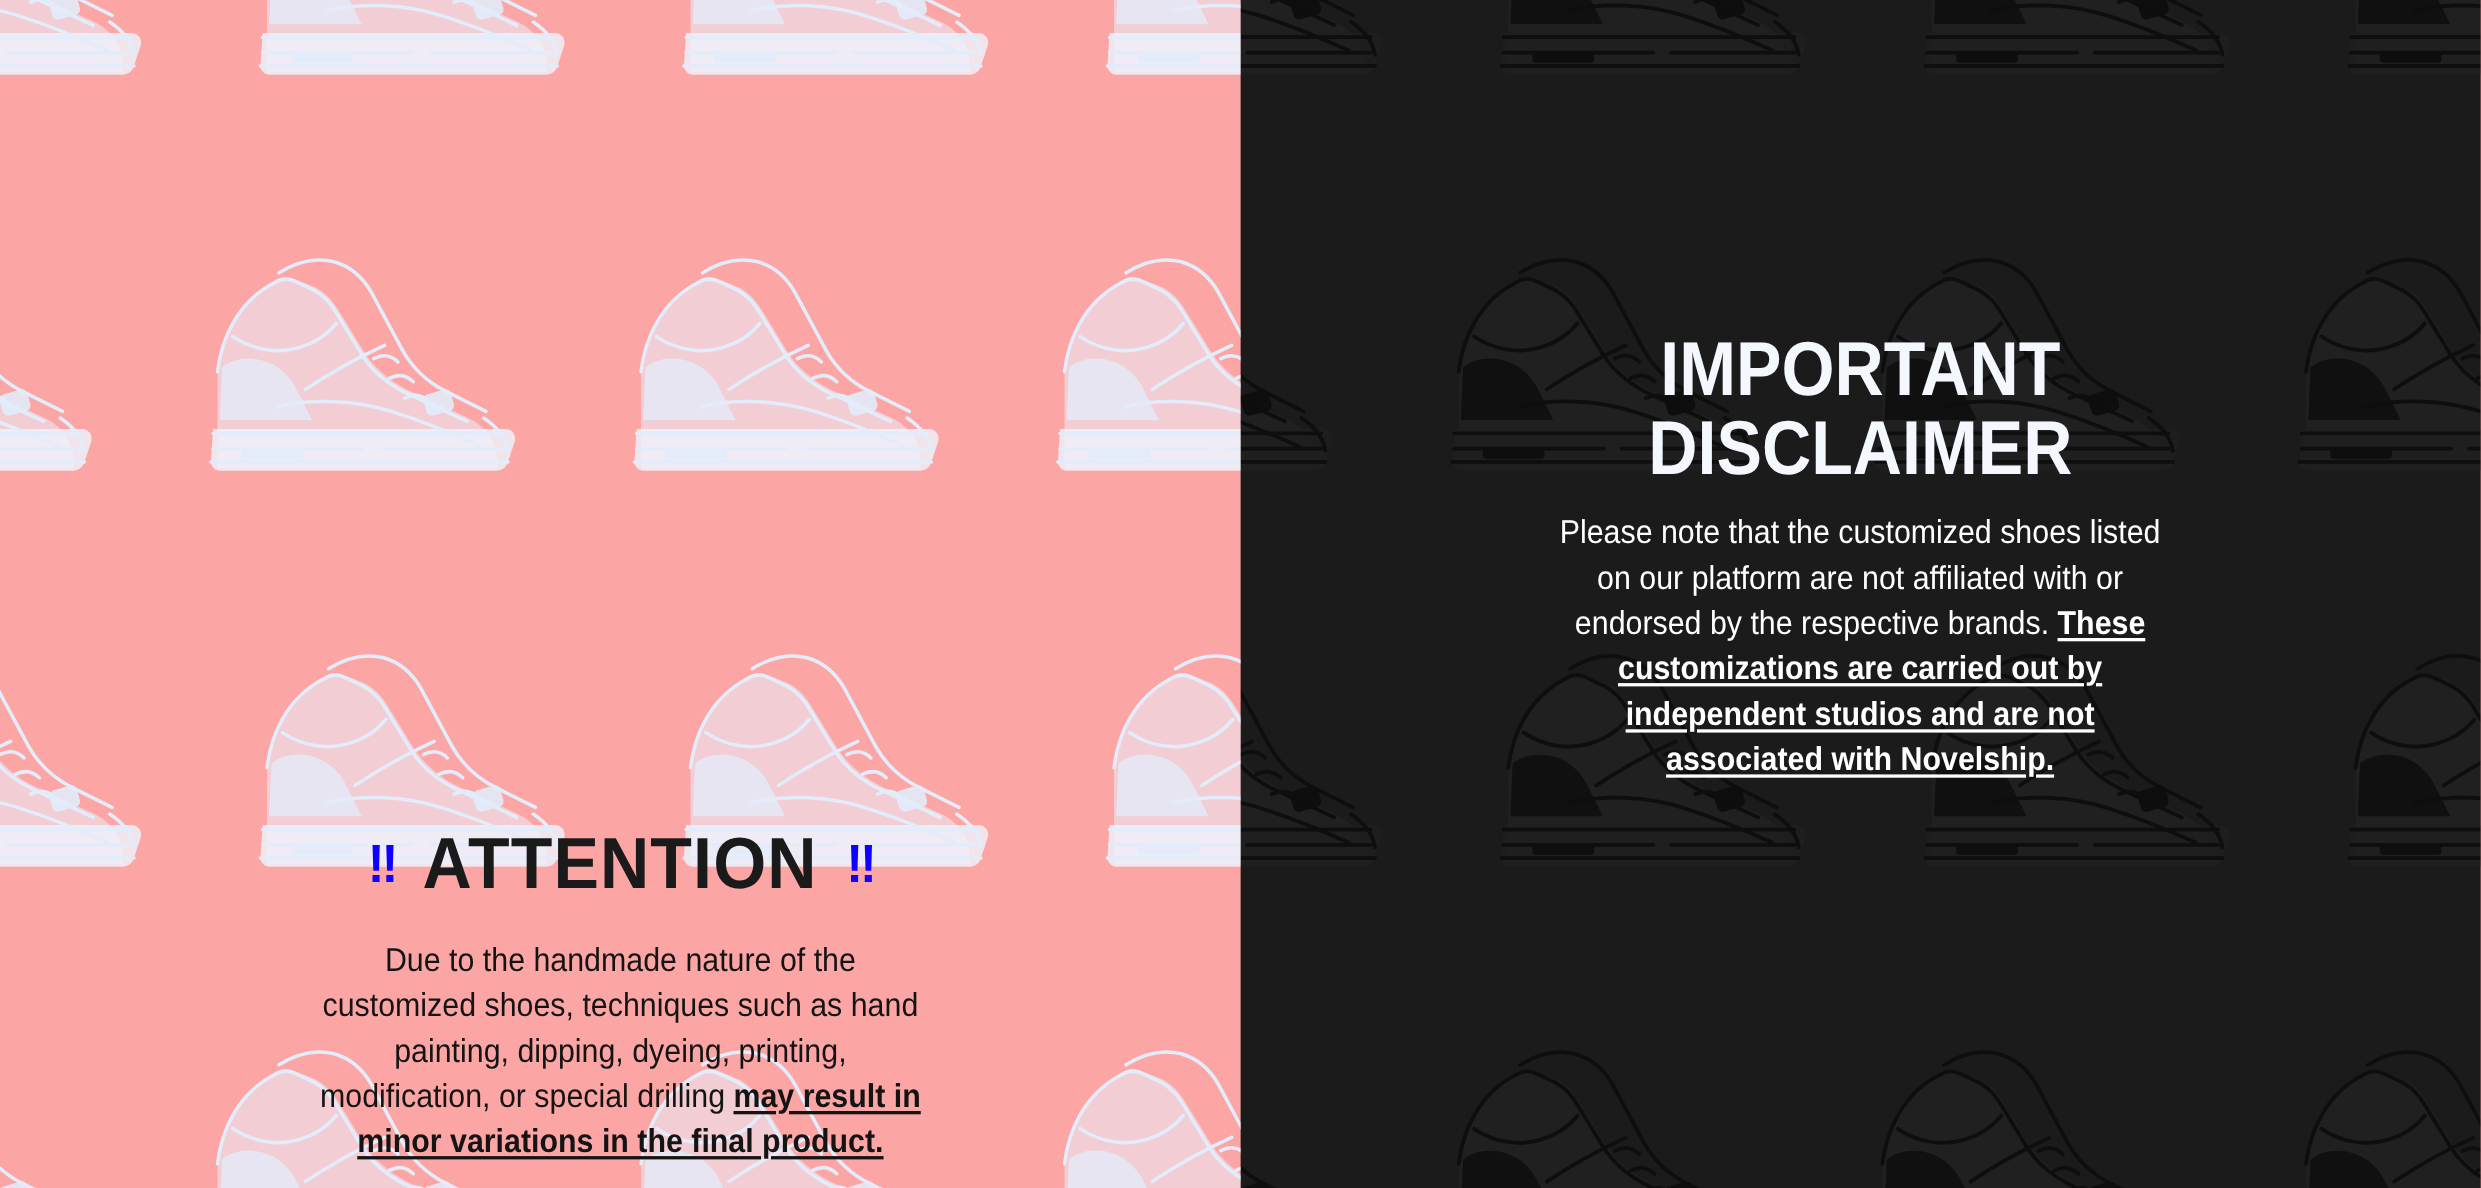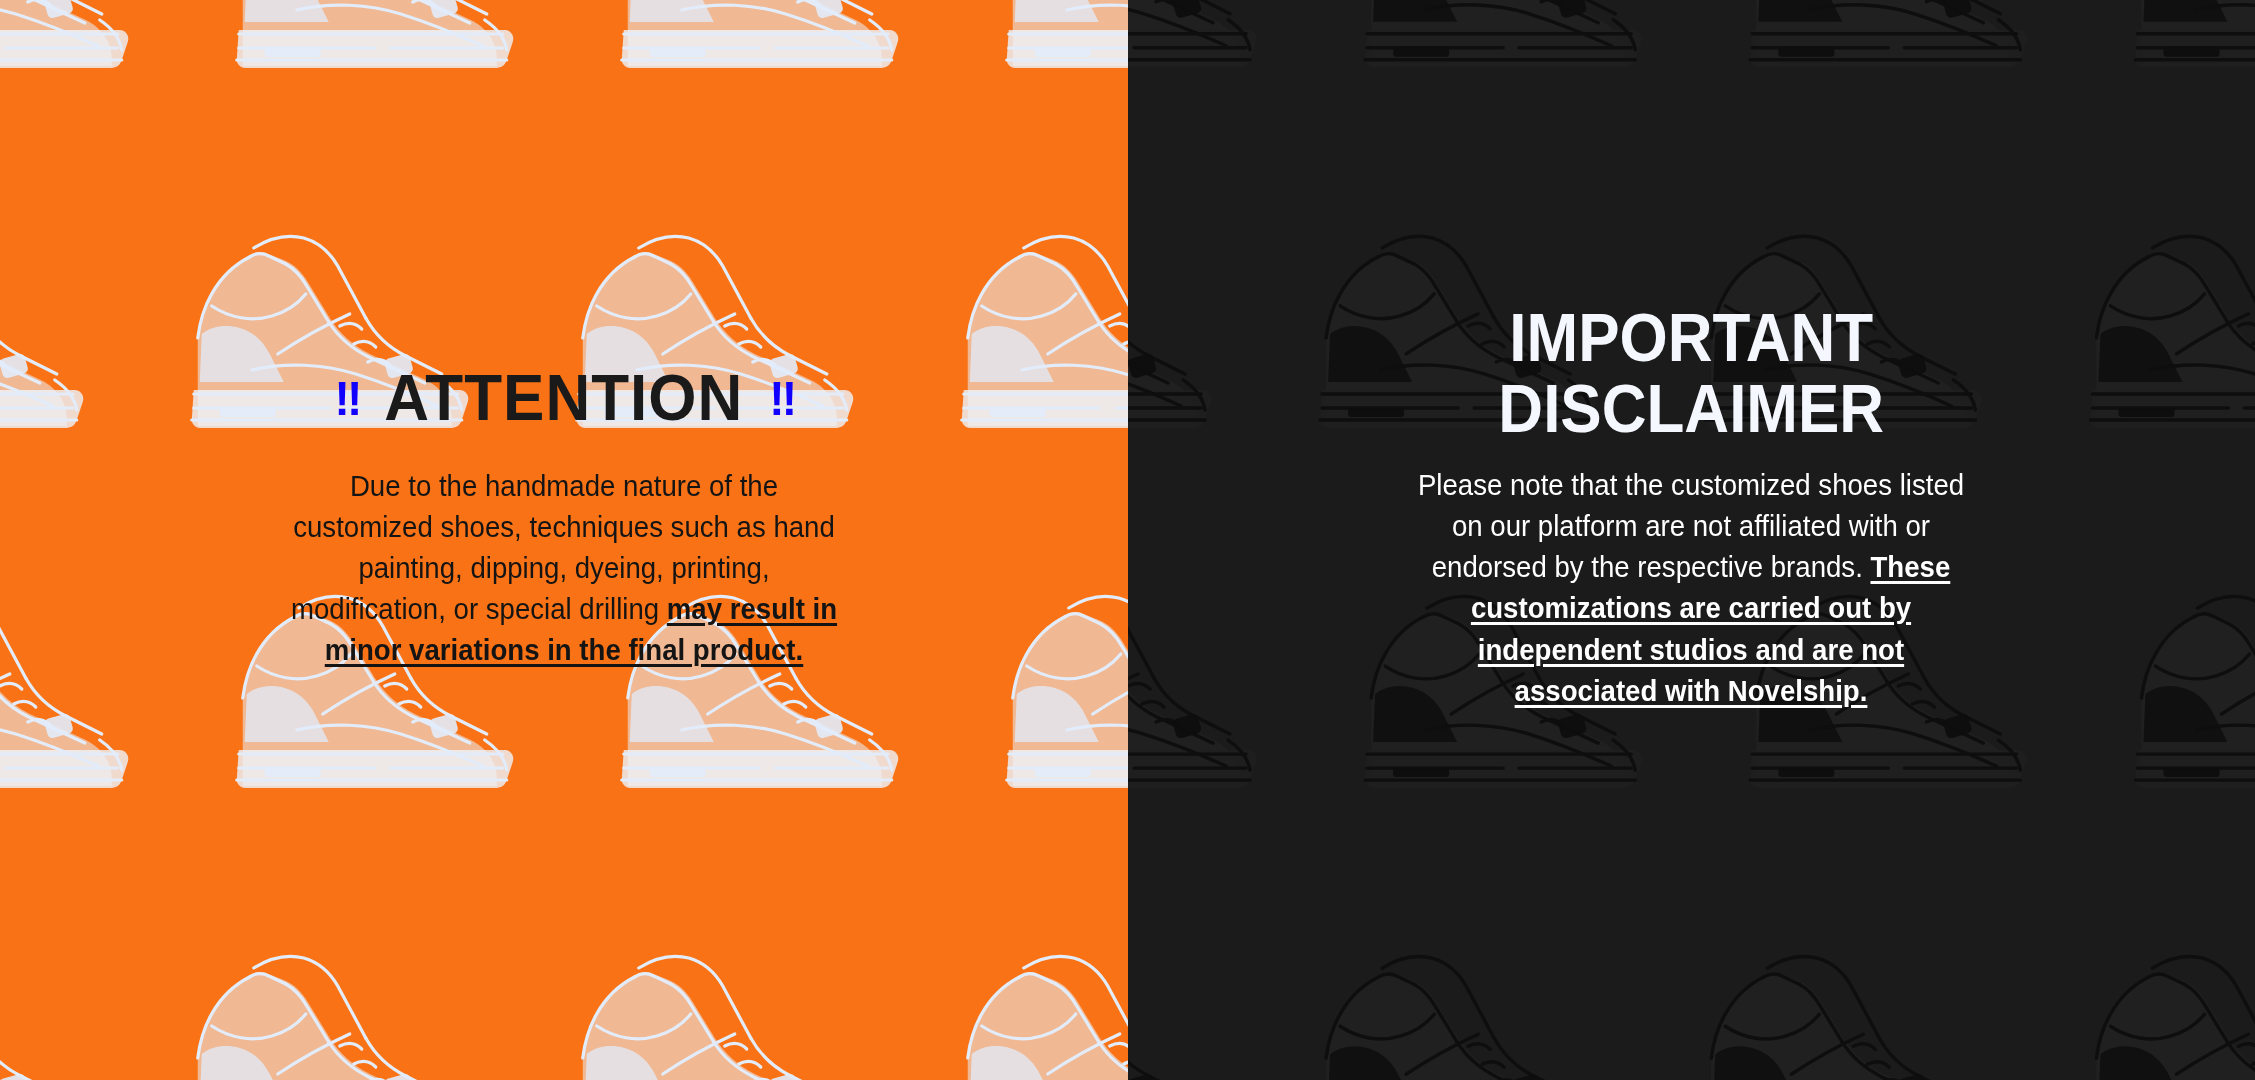--- a/index.html
+++ b/index.html
@@ -27,21 +27,21 @@
   .panel {
     position: relative;
     width: 50%;
     height: 100%;
     overflow: hidden;
     display: flex;
     align-items: center;
     justify-content: center;
   }
 
-  .panel--light { background: #f97316; }
+  .panel--light { background: #fca5a5; align-items: flex-end; }
   .panel--dark  { background: #1b1b1b; }
 
   
   .pattern {
     position: absolute;
     inset: 0;
     pointer-events: none;
     z-index: 0;
   }
   .pattern svg { display: block; width: 100%; height: 100%; }

